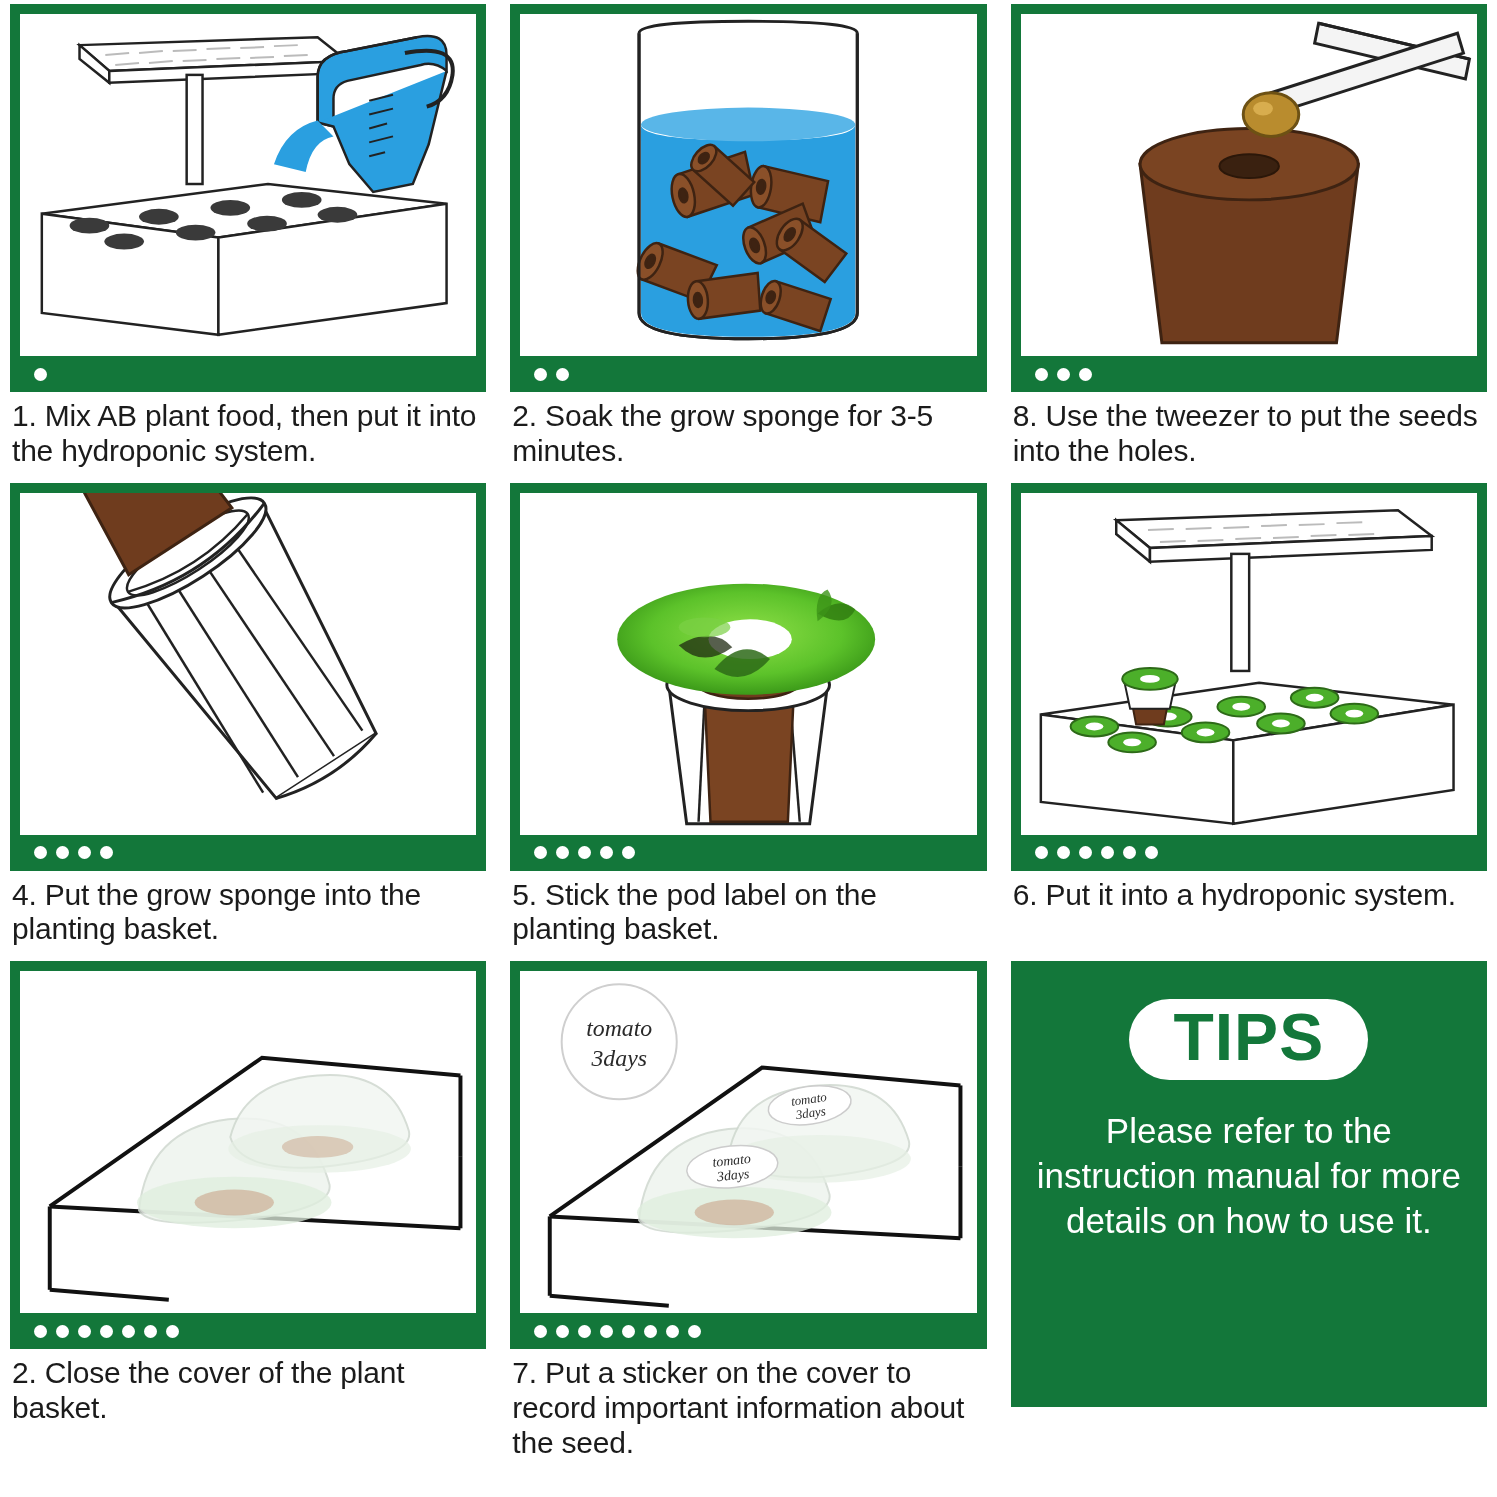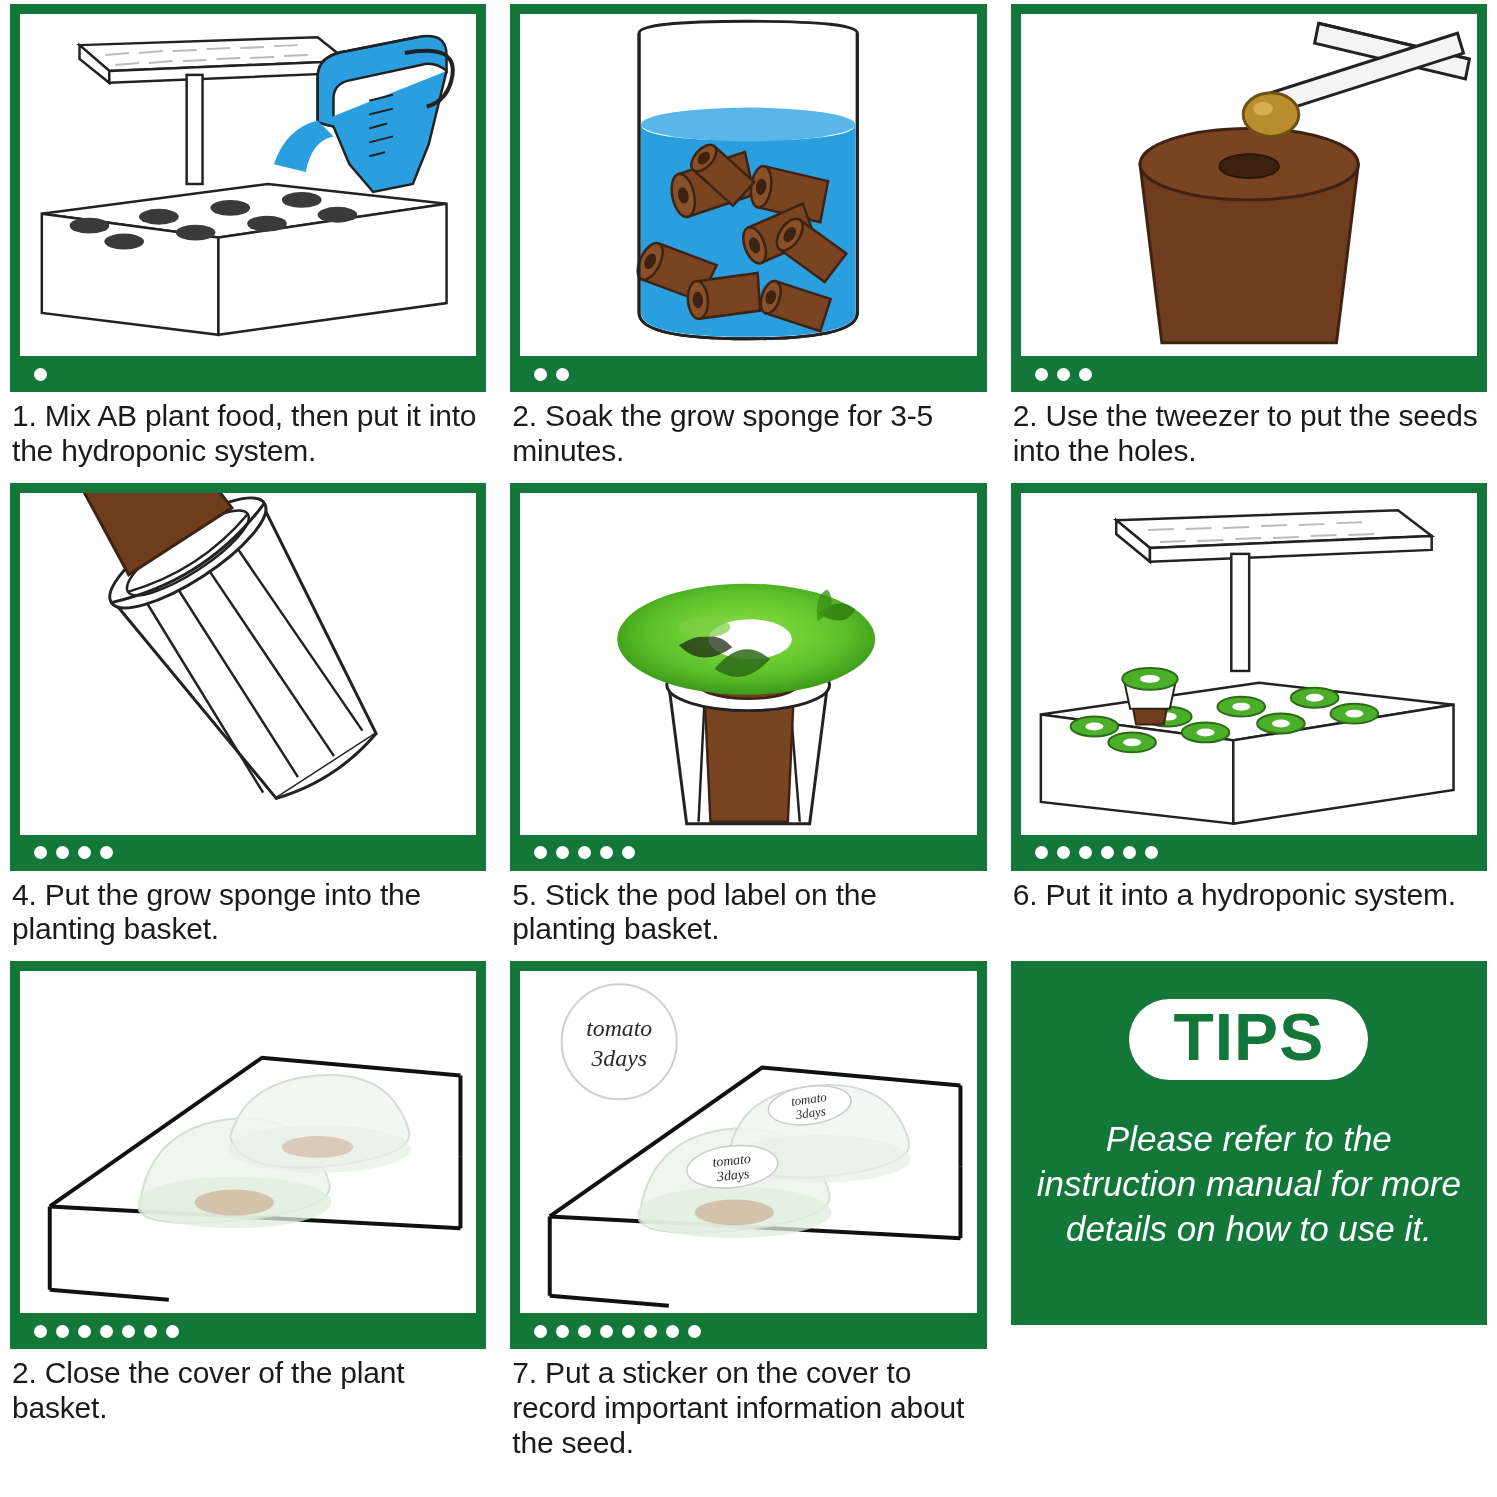--- a/index.html
+++ b/index.html
@@ -52,21 +52,21 @@
     font-size: 30px;
     line-height: 1.16;
     color: #1b1b1b;
     padding: 7px 2px 0 2px;
     letter-spacing: -0.2px;
   }
 
   
   .tips {
     background: #13773a;
-    height: 364px;
+    height: 446px;
     display: flex;
     flex-direction: column;
     align-items: center;
     justify-content: flex-start;
     padding-top: 38px;
   }
   .tips-badge {
     background: #ffffff;
     border-radius: 46px;
     padding: 4px 44px 8px 44px;
@@ -74,23 +74,22 @@
     font-weight: bold;
     font-size: 66px;
     letter-spacing: 1px;
     line-height: 1.05;
   }
   .tips-text {
     color: #ffffff;
     font-size: 35px;
     line-height: 1.28;
     text-align: center;
-    margin-top: 37px;
+    margin-top: 29px;
     padding: 0 26px;
-    font-style: italic;
   }
 
   
   svg { display: block; width: 100%; height: 100%; }
 </style>
 </head>
 <body>
 
 <div id="sheet">
   <div class="grid">
@@ -246,21 +245,21 @@
             <ellipse cx="252" cy="100" rx="28" ry="22" fill="#b98c2e" stroke="#6d5114" stroke-width="3"></ellipse>
             <ellipse cx="244" cy="94" rx="10" ry="7" fill="#d8ad4e"></ellipse>
           </svg>
         </div>
         <div class="dots">
           <span class="dot"></span>
           <span class="dot"></span>
           <span class="dot"></span>
         </div>
       </div>
-      <div class="caption">2. Use the tweezer to put the seeds into the holes.</div>
+      <div class="caption">8. Use the tweezer to put the seeds into the holes.</div>
     </div>
 
     <div class="cell">
       <div class="panel">
         <div class="art">
           <svg viewBox="0 0 460 342" preserveAspectRatio="xMidYMid meet">
             <g transform="rotate(-33 230 171)">
 
               <path d="M150 40 L330 40 L300 300 L180 300 Z" fill="#fff" stroke="#222" stroke-width="3"></path>
               <g stroke="#222" stroke-width="2.5" fill="none">

